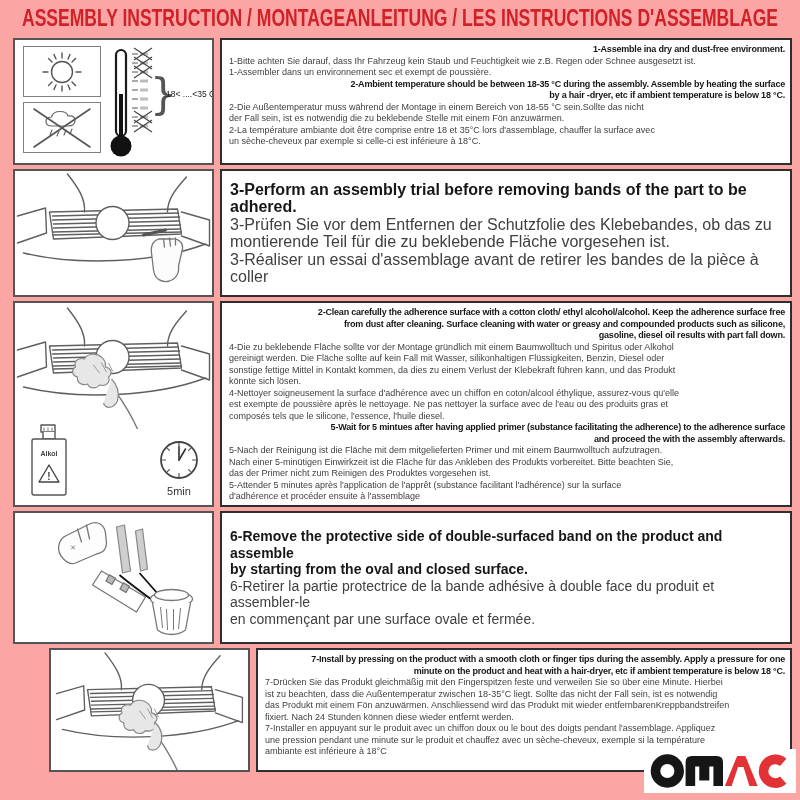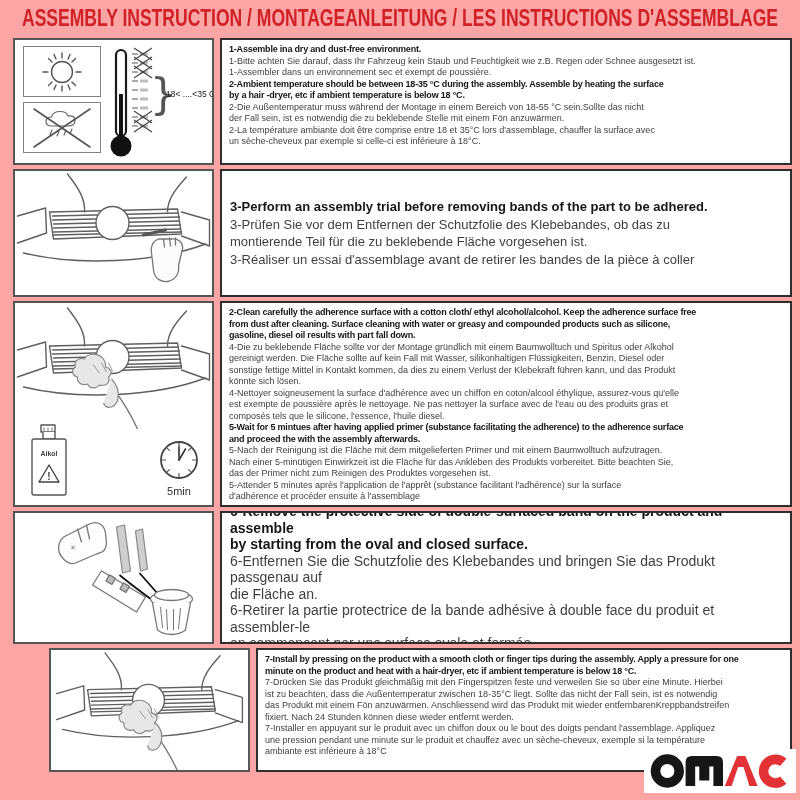--- a/index.html
+++ b/index.html
@@ -12,22 +12,22 @@
              background:#fff;margin-right:6px;position:relative;overflow:hidden;}
   .cell-text{flex:1;border:2px solid #2e2e2e;box-sizing:border-box;background:#fff;
              overflow:hidden;display:flex;flex-direction:column;}
   .r1{height:127px;} .r2{height:128px;} .r3{height:206px;} .r4{height:133px;} .r5{height:124px;padding-left:36px;}
   .small .cell-text{padding:4px 5px 0 7px;}
   .large .cell-text{padding:4px 5px 4px 8px;justify-content:center;}
   .para{margin:0;}
   .para + .para{margin-top:0;}
   .ln{white-space:pre-line;color:#3f3f3f;}
   .small .ln{font-size:9px;line-height:11.5px;}
-  .small .en{font-weight:bold;color:#161616;letter-spacing:-0.2px;}
-  .r2 .ln{font-size:13px;line-height:17.5px;}
+  .small .en{font-weight:bold;color:#161616;letter-spacing:-0.2px;text-align:right;}
+  .r2 .ln{font-size:16px;line-height:17.5px;}
   .r4 .ln{font-size:14px;line-height:16.5px;}
   .large .en{font-weight:bold;color:#161616;}
   .r1-inner{display:flex;padding:6px 4px 4px 8px;}
   .mini-boxes{display:flex;flex-direction:column;margin-right:7px;}
   .mini-box{width:78px;height:51px;border:1.5px solid #808080;box-sizing:border-box;
             display:flex;align-items:center;justify-content:center;background:#fff;}
   .mini-box + .mini-box{margin-top:5px;}
   .logo-box{position:absolute;right:4px;top:749px;width:152px;height:44px;background:#fff;
             display:flex;align-items:center;justify-content:flex-end;}
   svg{display:block;}
@@ -297,22 +297,20 @@
             <ellipse cx="156" cy="82" rx="17" ry="5.5"></ellipse>
             <path d="M137,90 L142,117 C150,123 162,123 170,117 L175,90"></path>
             <path d="M145,94 L147,115 M151,96 L152,117 M158,96 L158,117 M165,95 L163,116" stroke-width="1"></path>
           </g>
         </svg>
       </div>
       <div class="cell-text">
         <div class="para">
           <div class="ln en">6-Remove the protective side of double-surfaced band on the product and assemble
 by starting from the oval and closed surface.</div>
-          <div class="ln">6-Entfernen Sie die Schutzfolie des Klebebandes und bringen Sie das Produkt passgenau auf
-die Fläche an.</div>
           <div class="ln">6-Retirer la partie protectrice de la bande adhésive à double face du produit et assembler-le
 en commençant par une surface ovale et fermée.</div>
         </div>
       </div>
     </div>
 
     <div class="row small r5">
       <div class="cell-icon">
         <svg width="197" height="120" viewBox="0 0 196 122">
           <use href="#sym-car"></use>

